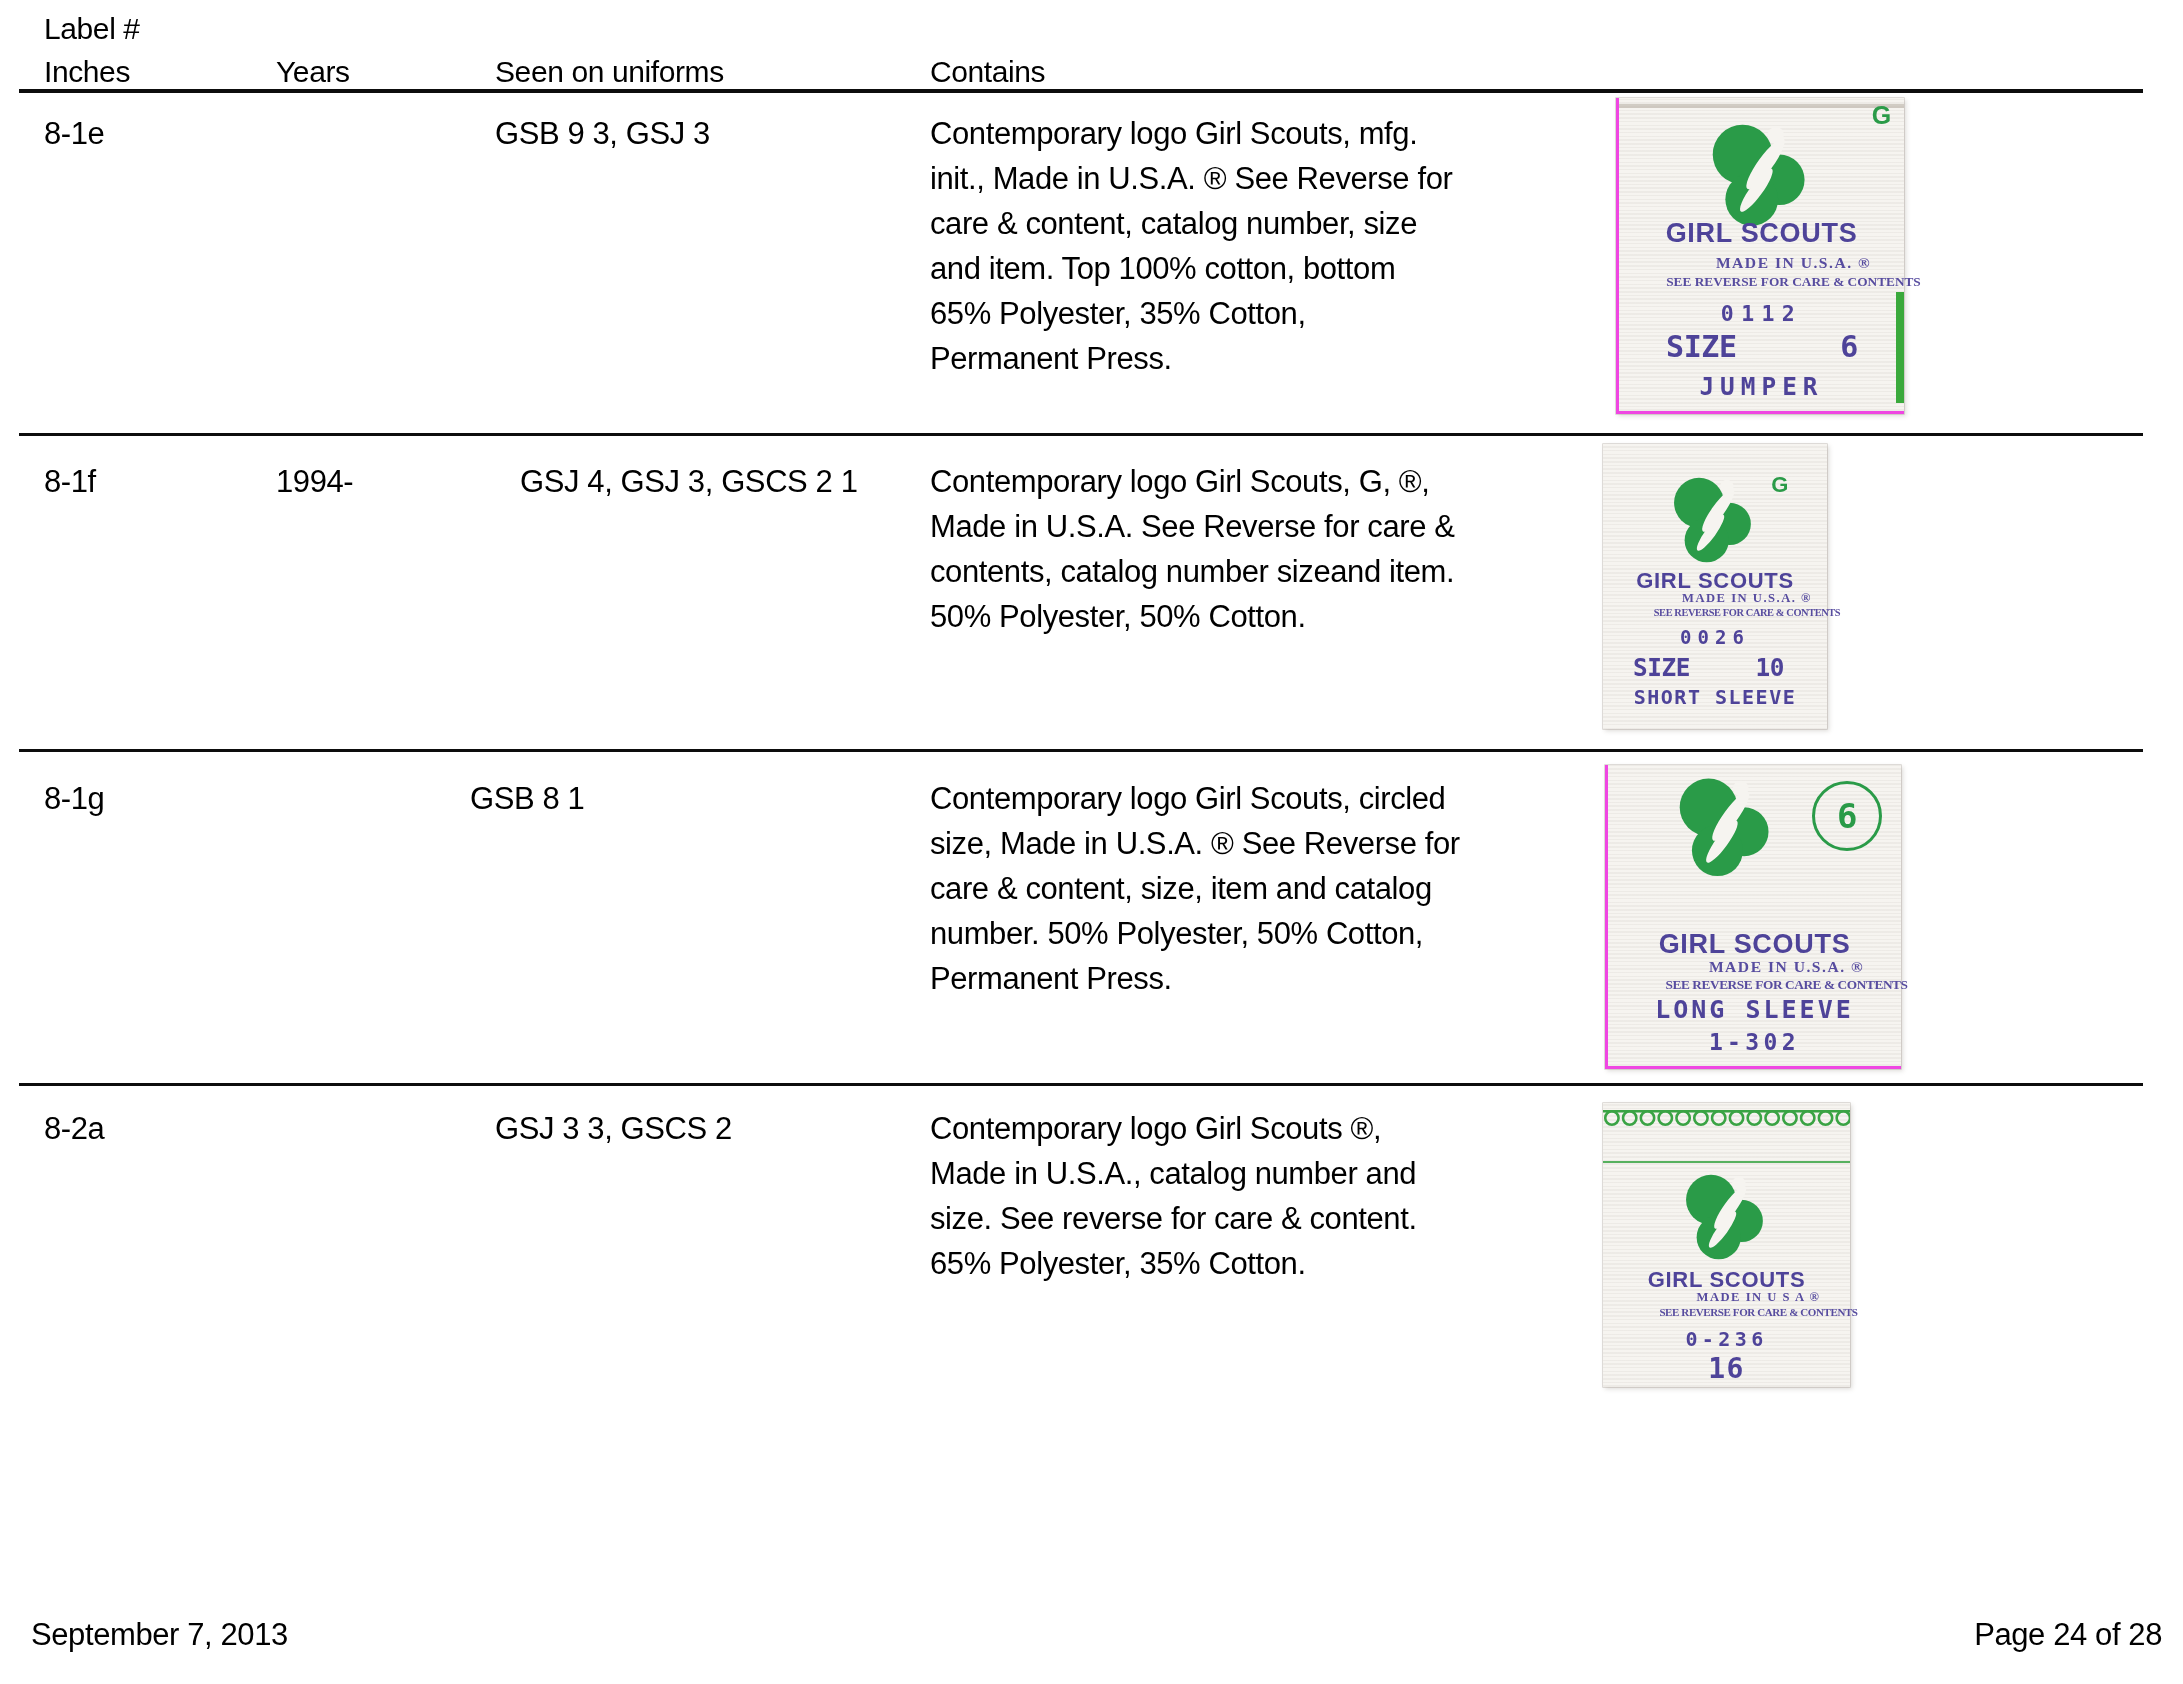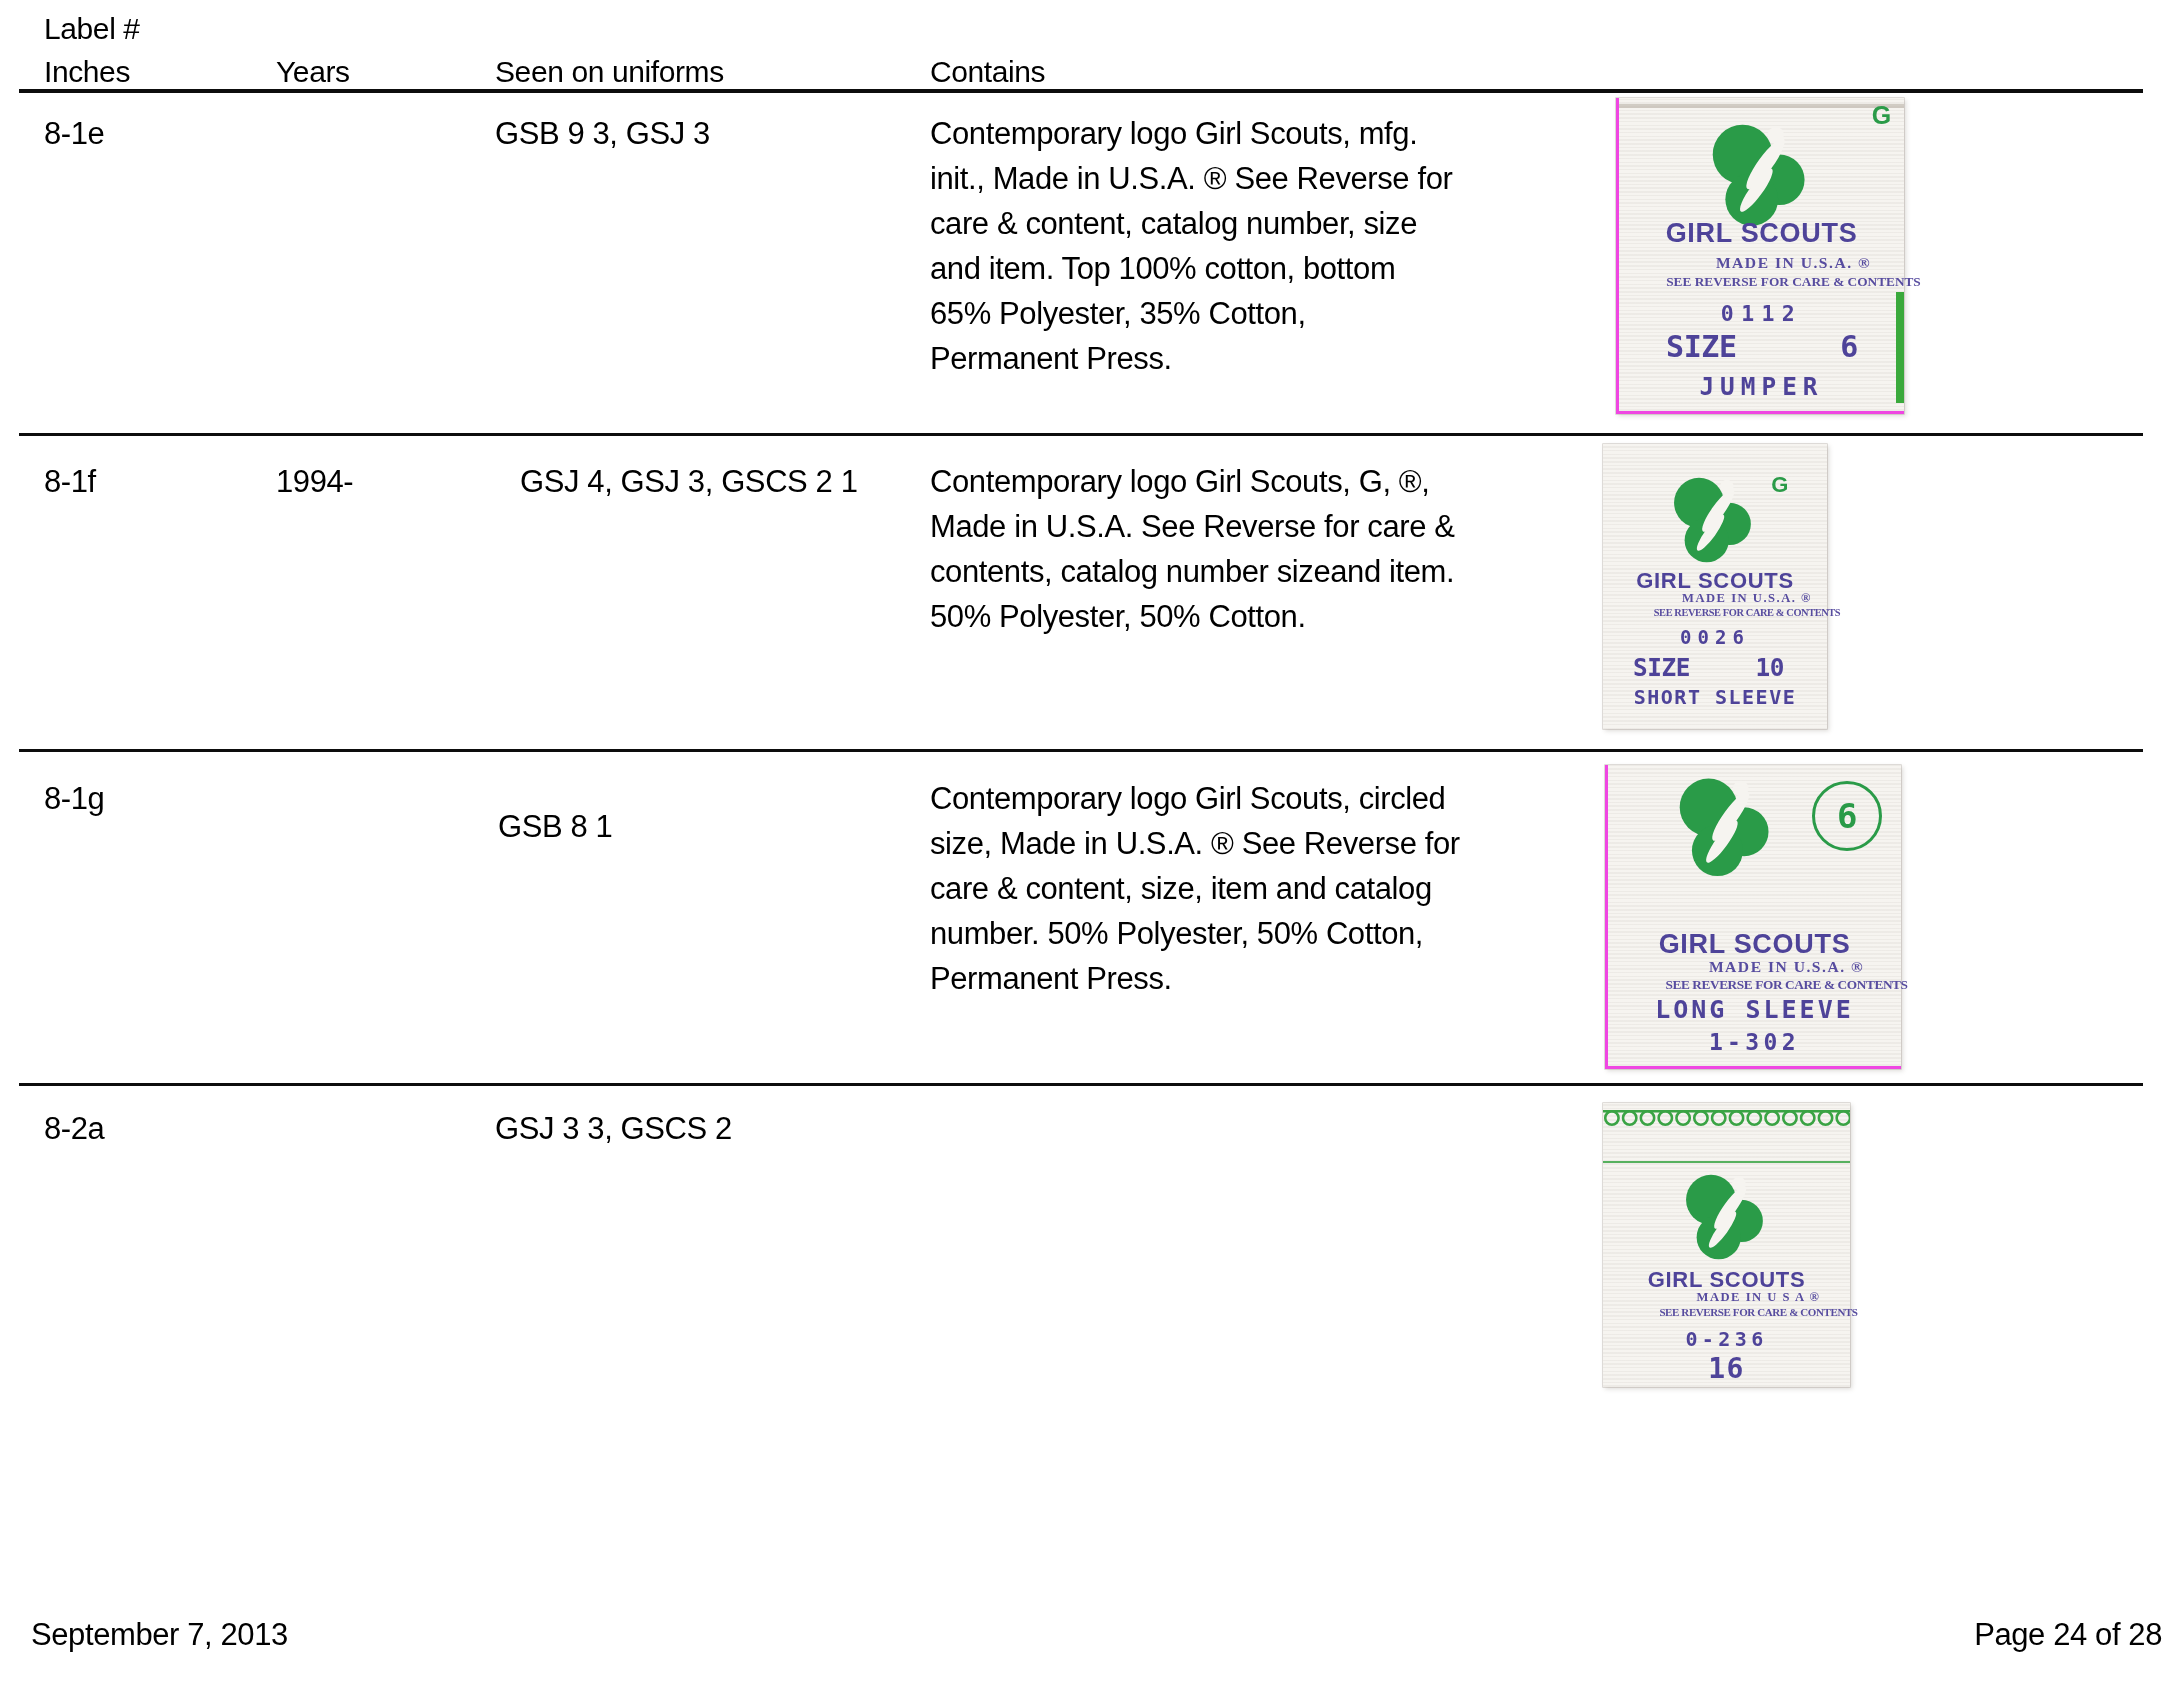--- a/index.html
+++ b/index.html
@@ -114,21 +114,21 @@
     <div class="t-center tag-mono size-row" style="top:209px;font-size:24.4px;padding:0 43px 0 30px;">
       <span>SIZE</span>
       <span>10</span>
     </div>
     <div class="t-center tag-mono" style="top:241px;font-size:20px;letter-spacing:1.5px;">SHORT SLEEVE</div>
   </div>
 
   <div class="rule" style="top:749px;height:3px;"></div>
 
   <div class="cell" style="left:44px;top:776px;">8-1g</div>
-  <div class="cell" style="left:498px;top:776px;margin-top:28px;">GSB 8 1</div>
+  <div class="cell" style="left:470px;top:776px;">GSB 8 1</div>
   <div class="cell" style="left:930px;top:776px;width:681px;">Contemporary logo Girl Scouts, circled
 size, Made in U.S.A. ® See Reverse for
 care &amp; content, size, item and catalog
 number. 50% Polyester, 50% Cotton,
 Permanent Press.</div>
 
   <div class="tag magenta" style="left:1605px;top:765px;width:293px;height:301px;">
     <svg class="trefoil" style="left:50px;top:9px;" width="130" height="111" viewBox="0 0 175 150">
         <use href="#trefoil"></use>
       </svg>
@@ -137,20 +137,24 @@
     <div class="t-center tag-small" style="top:193px;font-size:15.6px;letter-spacing:1.5px;">MADE IN U.S.A. ®</div>
     <div class="t-center tag-small" style="top:212px;font-size:13.3px;">SEE REVERSE FOR CARE &amp; CONTENTS</div>
     <div class="t-center tag-mono" style="top:230px;font-size:25px;letter-spacing:3px;">LONG SLEEVE</div>
     <div class="t-center tag-mono" style="top:264px;font-size:23px;letter-spacing:4.4px;">1-302</div>
   </div>
 
   <div class="rule" style="top:1083px;height:3px;"></div>
 
   <div class="cell" style="left:44px;top:1106px;">8-2a</div>
   <div class="cell" style="left:495px;top:1106px;">GSJ 3 3, GSCS 2</div>
+  <div class="cell" style="left:930px;top:1106px;width:681px;">Contemporary logo Girl Scouts ®,
+Made in U.S.A., catalog number and
+size. See reverse for care &amp; content.
+65% Polyester, 35% Cotton.</div>
 
   <div class="tag" style="left:1603px;top:1103px;width:247px;height:284px;">
     <svg style="left:0;top:3px;" width="247" height="24" viewBox="0 0 333 32">
       <g fill="none" stroke="#3aa344" stroke-width="3.5">
         <circle cx="12" cy="16" r="9"></circle>
           <circle cx="36" cy="16" r="9"></circle>
           <circle cx="60" cy="16" r="9"></circle>
         <circle cx="84" cy="16" r="9"></circle>
           <circle cx="108" cy="16" r="9"></circle>
           <circle cx="132" cy="16" r="9"></circle>

